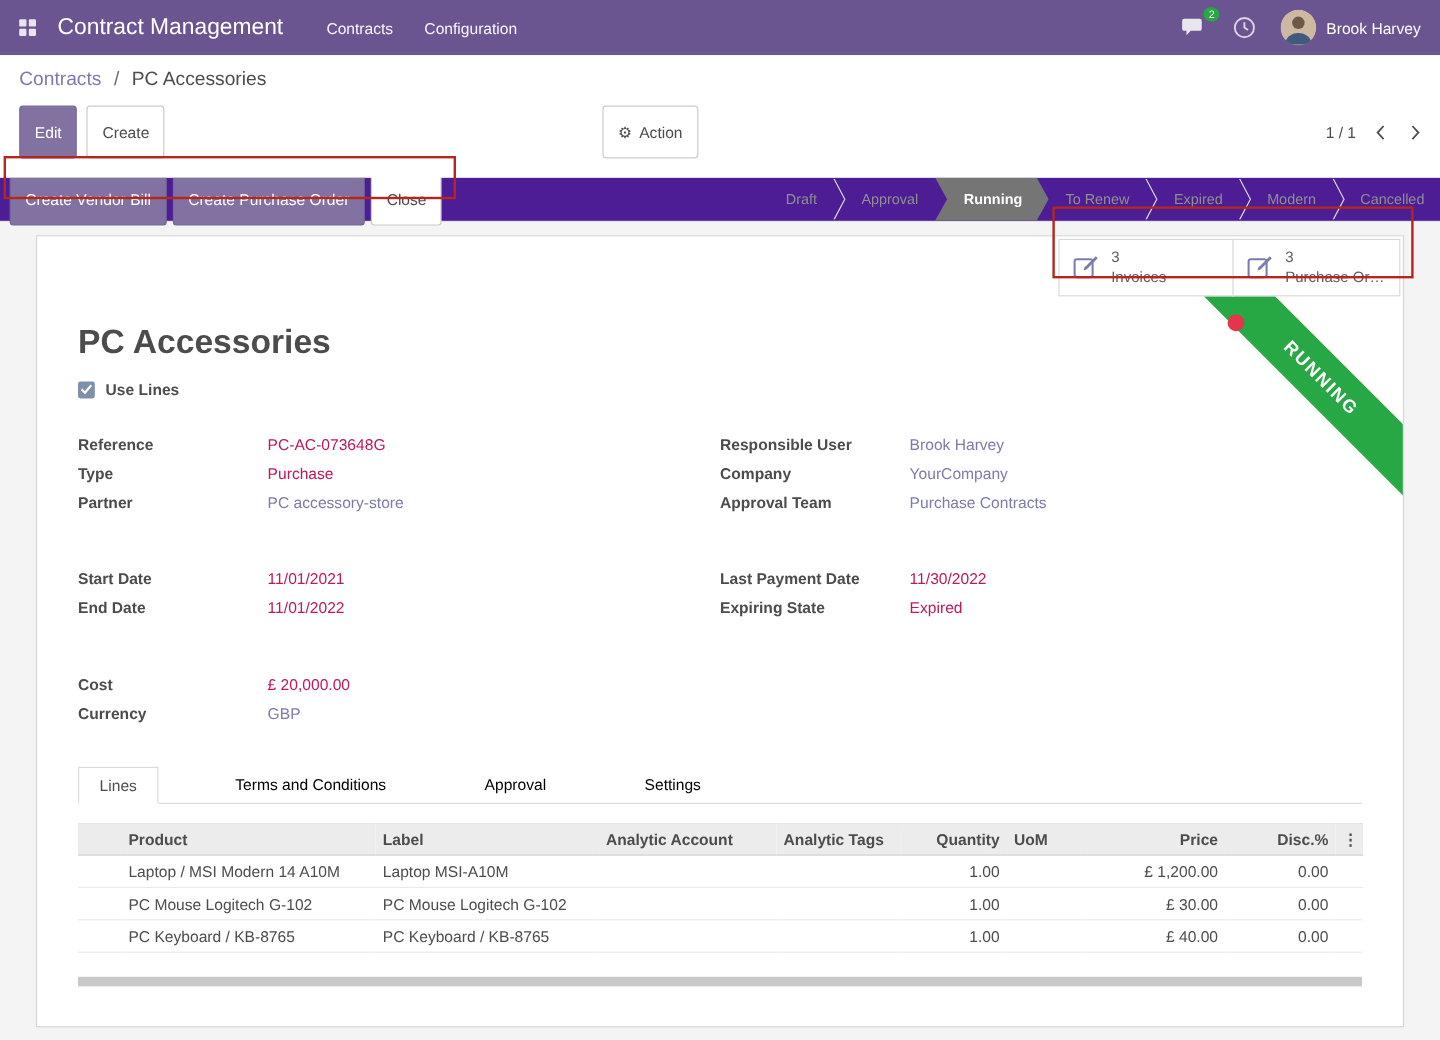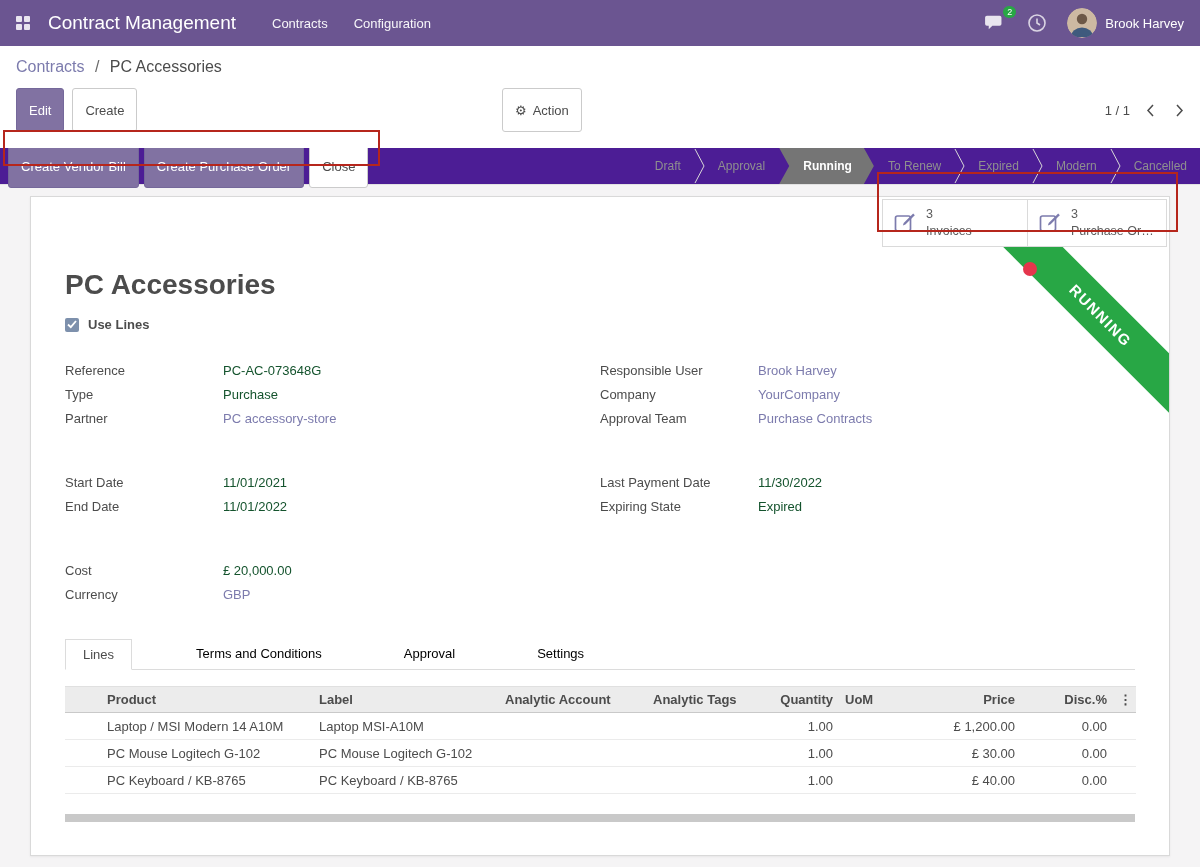--- a/index.html
+++ b/index.html
@@ -71,22 +71,22 @@
   .sheet-title { margin-top:72px; font-size:28px; font-weight:bold; color:#4c4c4c; }
   .use-lines { margin-top:16px; display:flex; align-items:center; gap:9px; font-size:13px; font-weight:bold; }
   .checkbox { width:14px; height:14px; border-radius:2px; background:#7d90ac; display:flex;
     align-items:center; justify-content:center; cursor:pointer; }
 
   .fgrid { display:grid; grid-template-columns:535px 1fr; }
   .fgrid.g1 { margin-top:26px; }
   .fgrid.g2 { margin-top:40px; }
   .fgrid.g3 { margin-top:40px; }
   .frow { display:flex; height:24px; align-items:center; font-size:13px; }
-  .flabel { width:158px; font-weight:normal; flex:0 0 auto; }
-  .fvalue { color:#14532d; }
+  .flabel { width:158px; font-weight:bold; flex:0 0 auto; }
+  .fvalue { color:#be185d; }
   .link { color:#7c7bad; cursor:pointer; }
 
   .tabs { display:flex; border-bottom:1px solid #dcdcdc; margin-top:32px; align-items:flex-end;gap:46px; }
   .tab { padding:7px 17px; font-size:13px; color:#000000; cursor:pointer; border:1px solid transparent; }
   .tab.active { background:#fff; border-color:#dcdcdc; border-bottom-color:#fff; margin-bottom:-1px; color:#4c4c4c; }
 
   table { width:100%; border-collapse:collapse; table-layout:fixed; font-size:13px; margin-top:16px; }
   thead th { background:#ececec; border-top:1px solid #e0e0e0; border-bottom:1px solid #c9c9c9;
     font-weight:bold; text-align:left; height:26px; padding:0 6px; color:#4c4c4c; cursor:pointer; white-space:nowrap; overflow:hidden; }
   thead th.num, td.num { text-align:right; }

